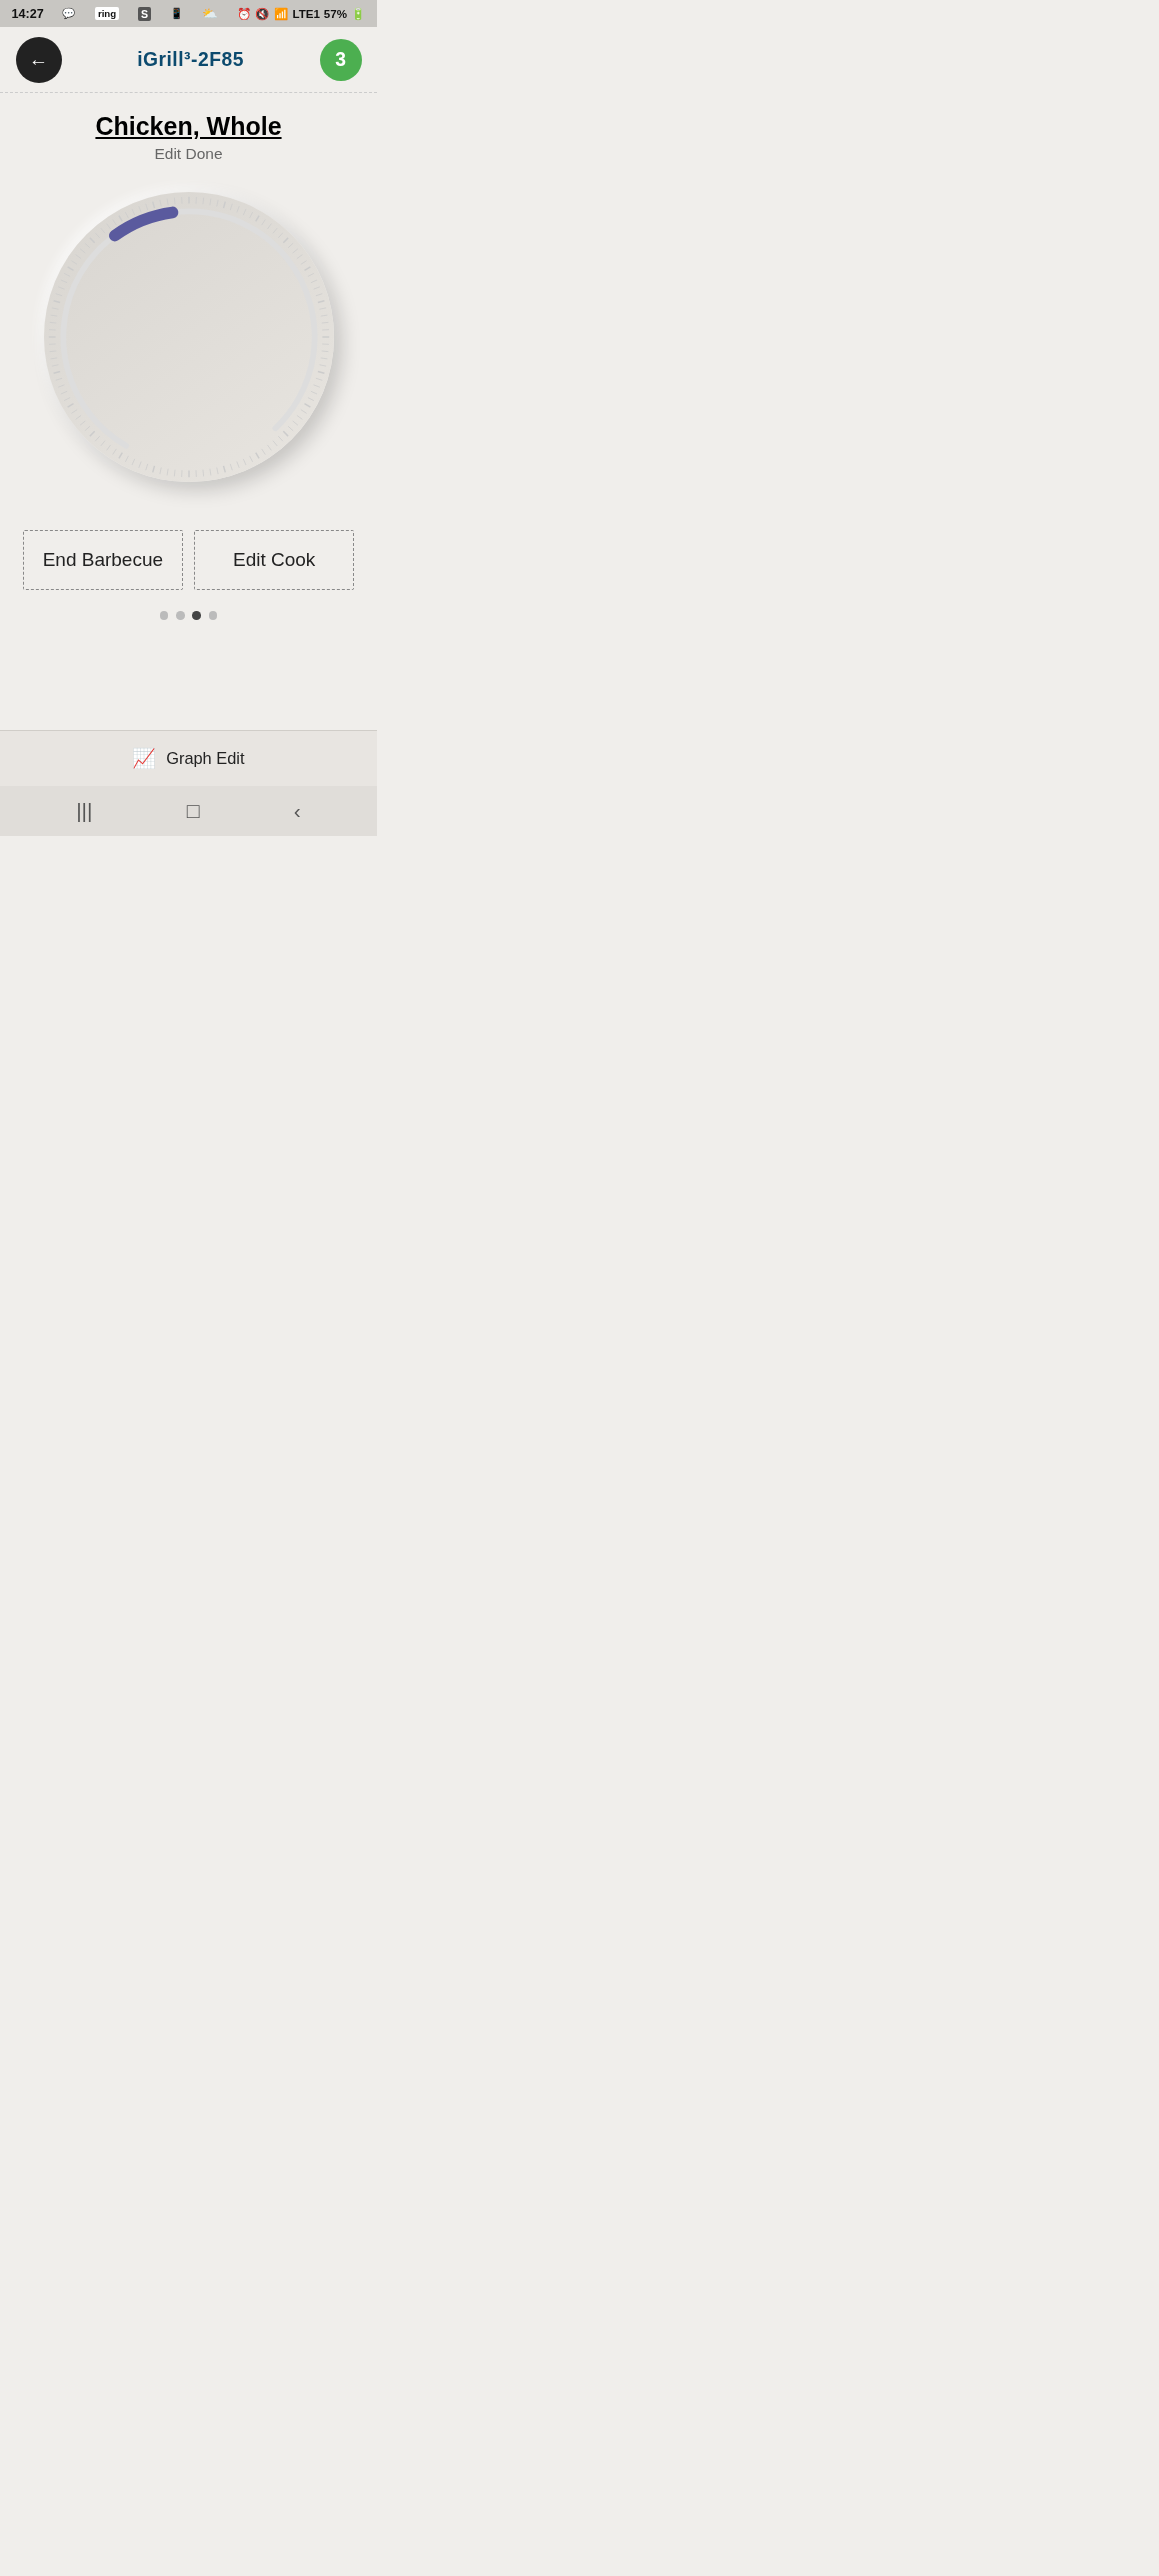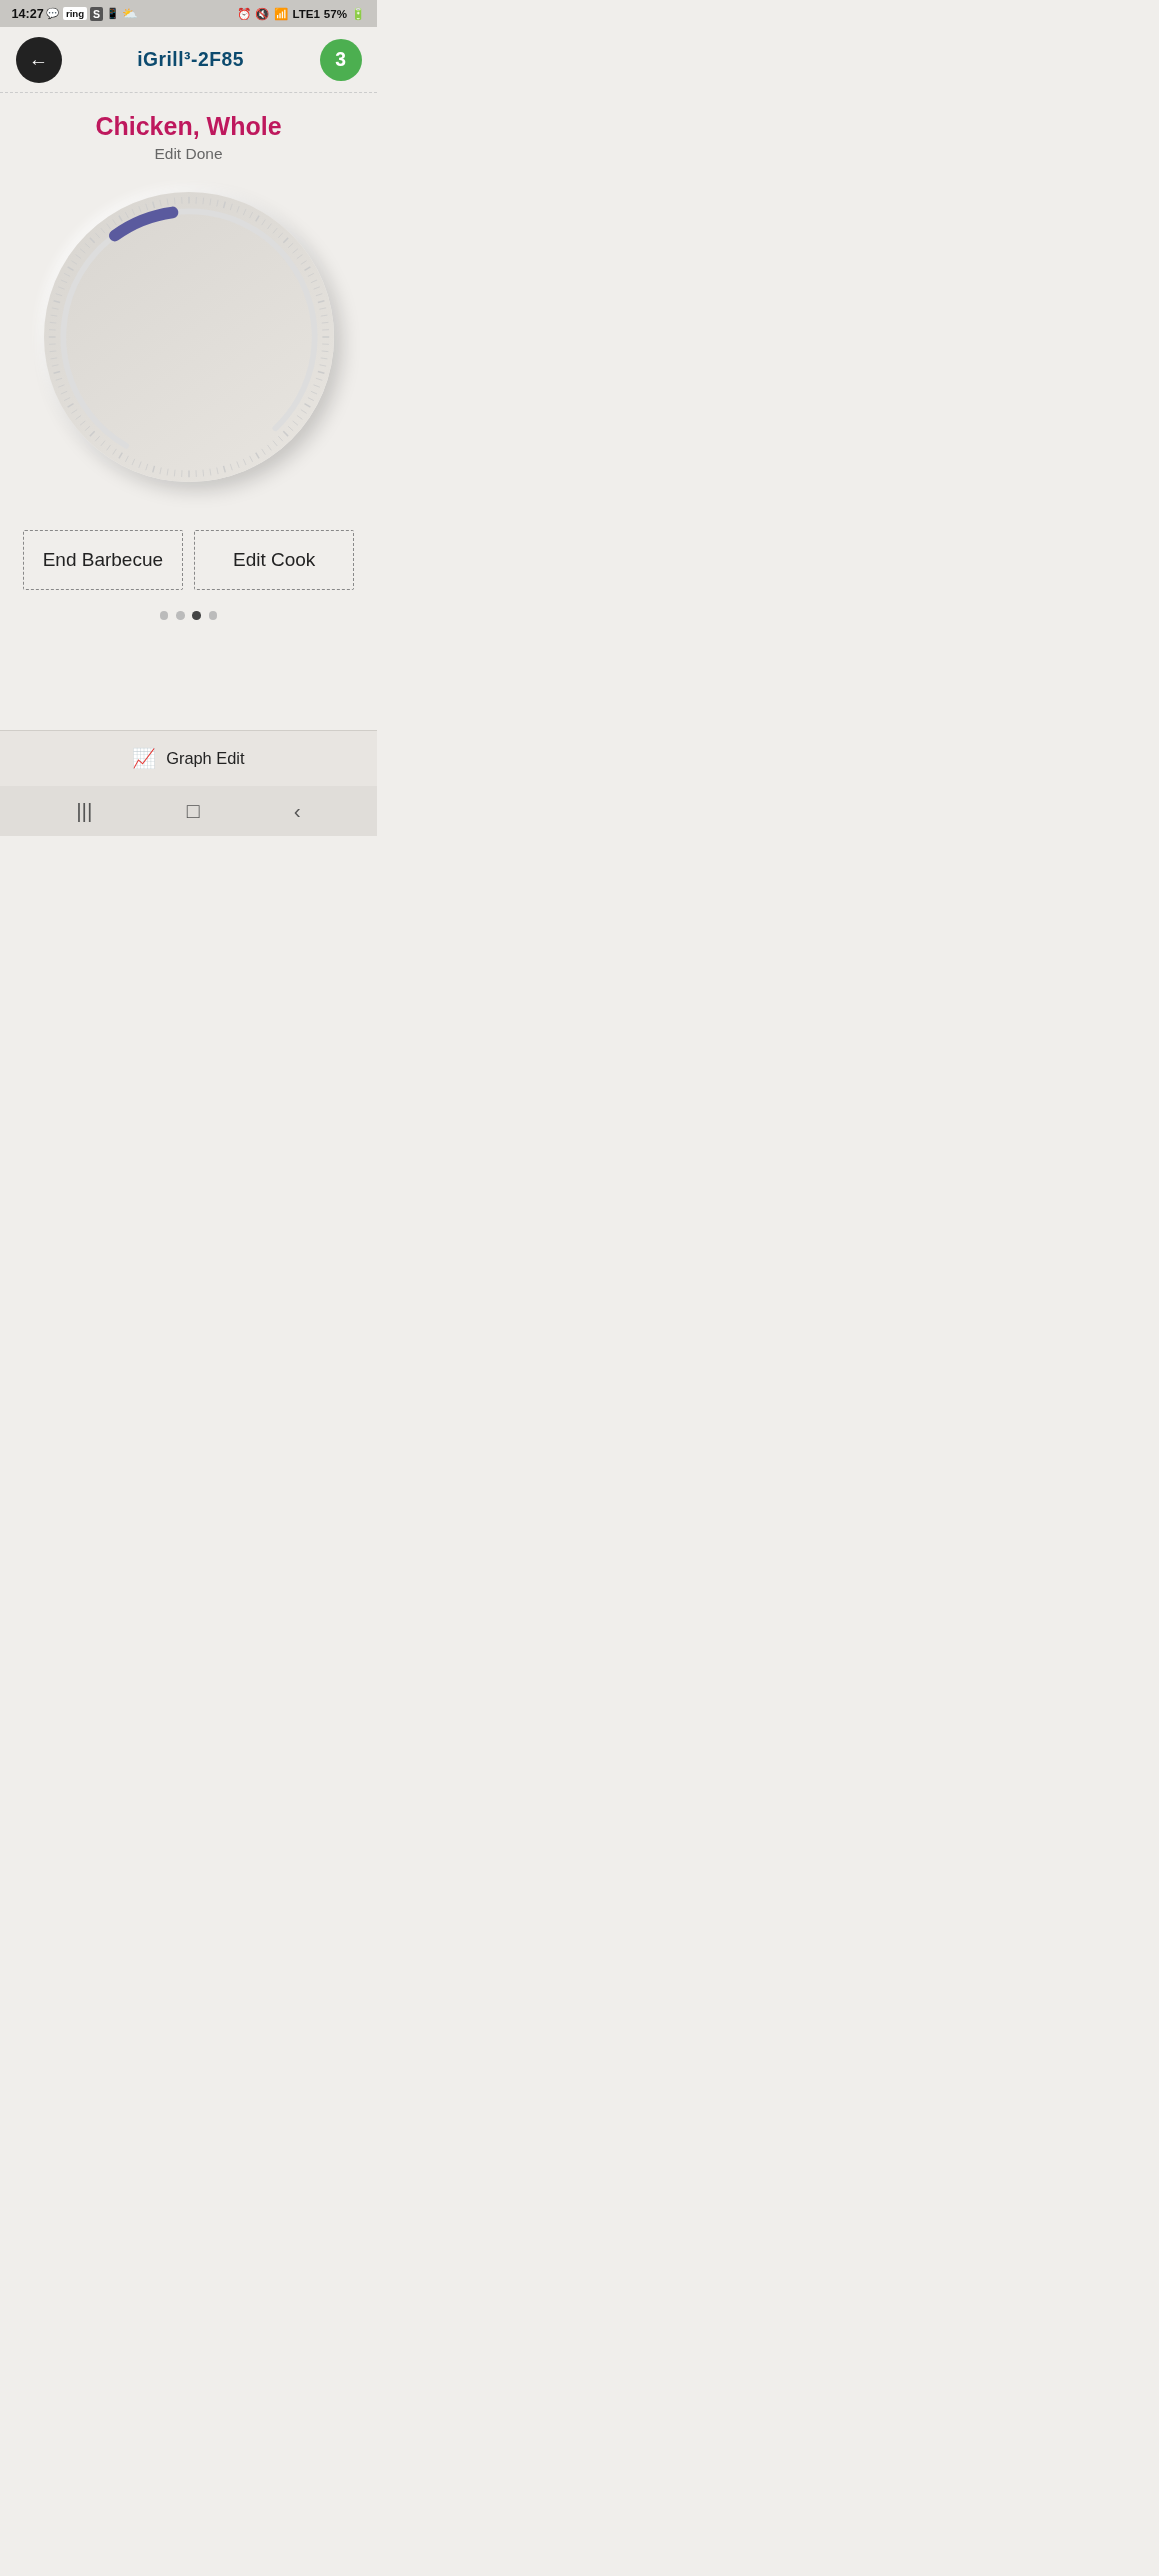--- a/index.html
+++ b/index.html
@@ -20,21 +20,21 @@
       background: #c8c6c2;
       height: 27px;
       display: flex;
       align-items: center;
       justify-content: space-between;
       padding: 0 11.6px;
       font-size: 12.6px;
       font-weight: bold;
       color: #111;
     }
-    .status-left { display: flex; align-items: center; gap: 3px; }
+    .status-left { display: flex; align-items: center; gap: 19px; }
     .status-right { display: flex; align-items: center; gap: 3.9px; font-size: 11.6px; }
 
     
     .header {
       background: #f0eeeb;
       height: 66px;
       display: flex;
       align-items: center;
       justify-content: space-between;
       padding: 0 15.5px;
@@ -77,23 +77,24 @@
       flex: 1;
       display: flex;
       flex-direction: column;
       align-items: center;
       padding: 19.3px 0 0 0;
     }
 
     .food-title {
       font-size: 25px;
       font-weight: bold;
-      color: #be185d;
+      color: #000000;
       text-align: center;
       margin-bottom: 3.9px;
+      text-decoration: underline;
     }
     .doneness-label {
       font-size: 15.5px;
       color: #666;
       text-align: center;
       margin-bottom: 19.3px;
     }
 
     
     .gauge-container {

